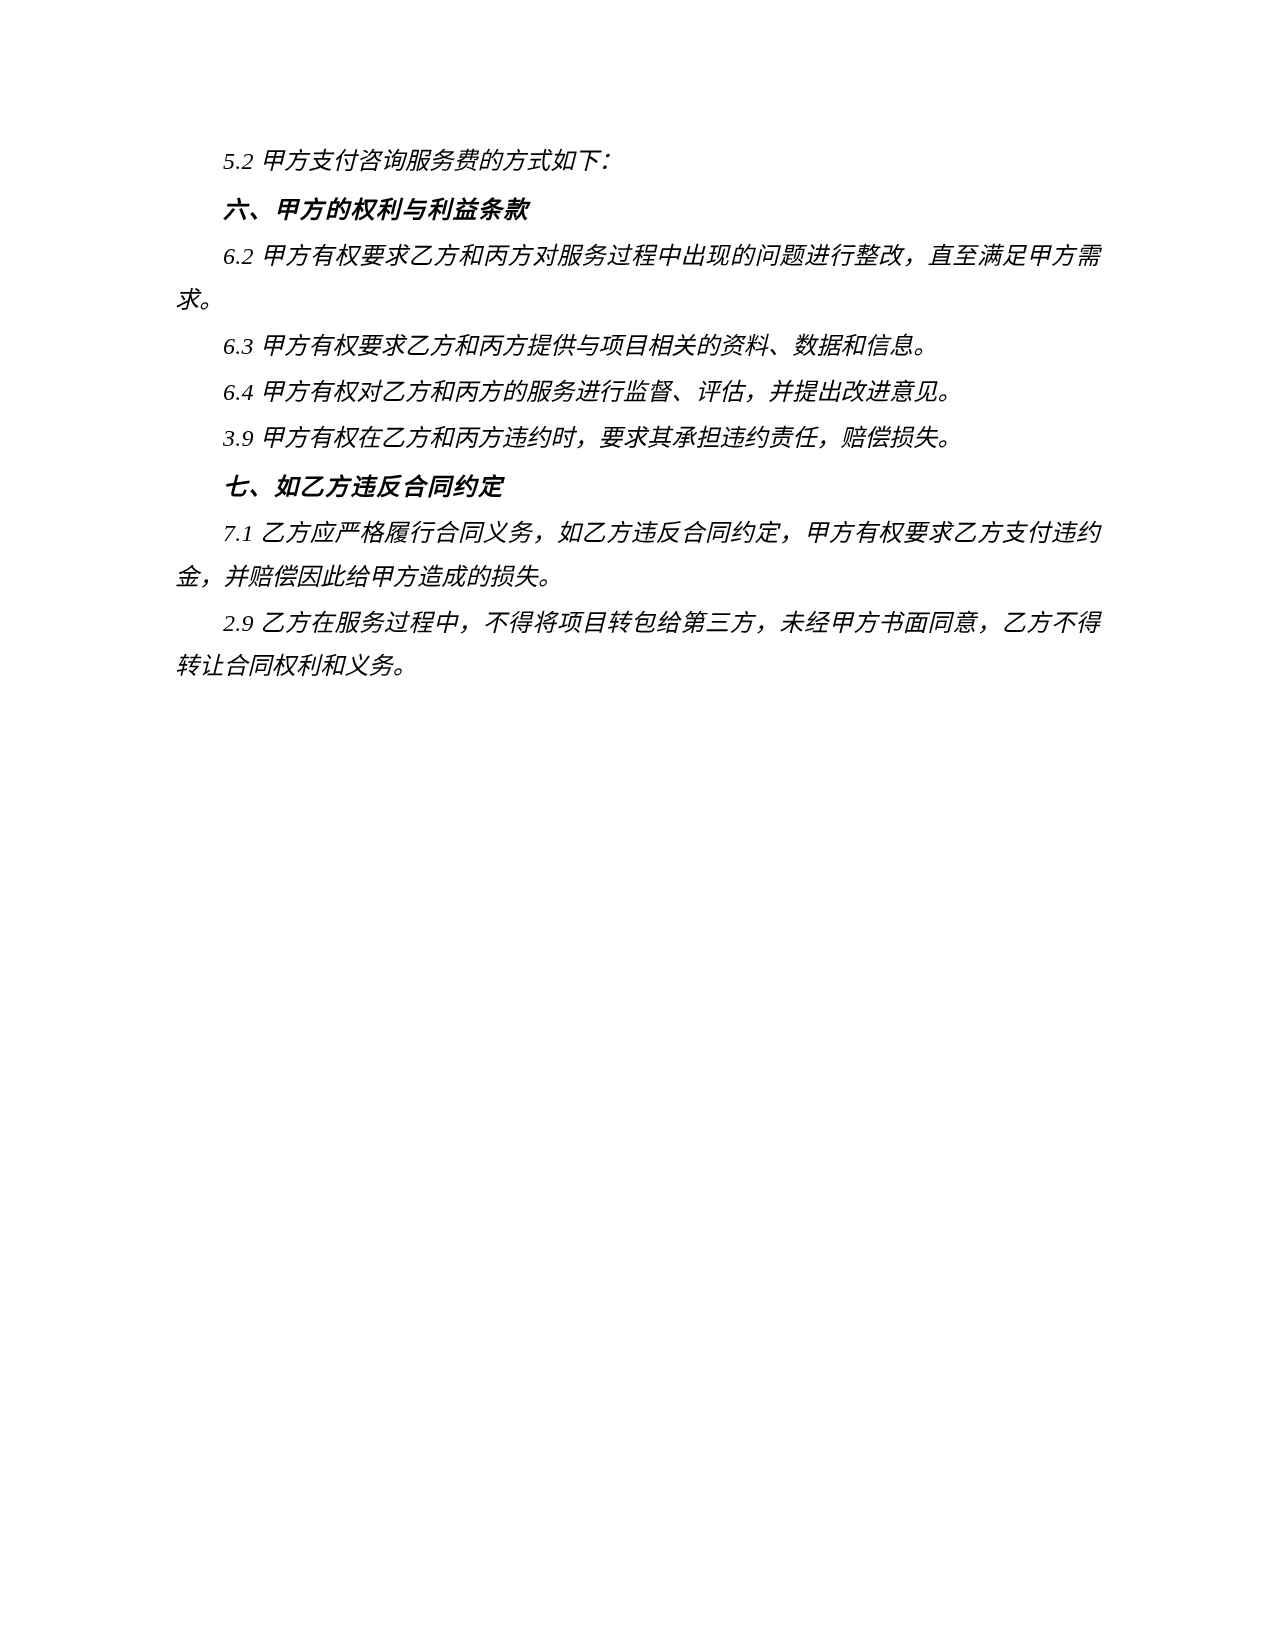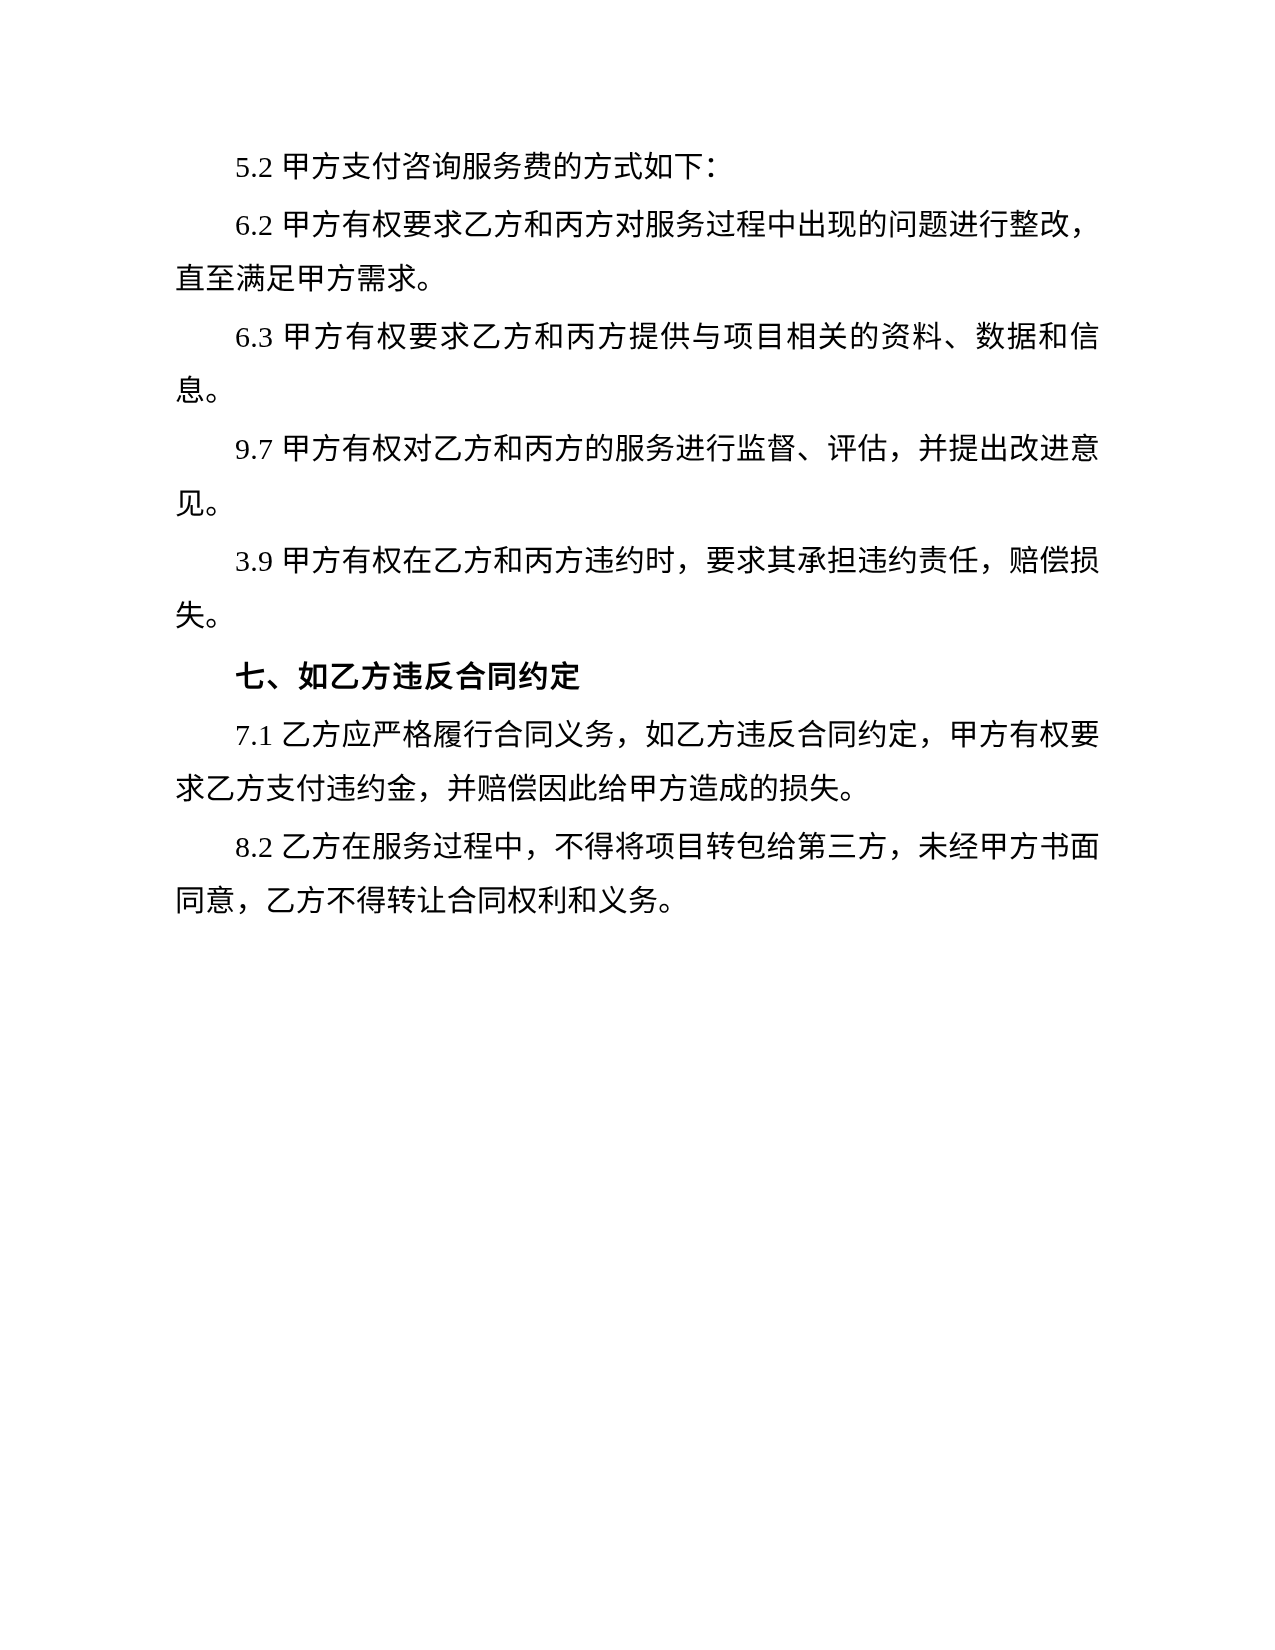--- a/index.html
+++ b/index.html
@@ -17,24 +17,25 @@
   }
   .page {
     position: relative;
     width: 1275px;
     height: 1650px;
     box-sizing: border-box;
     padding: 140px 175px 120px 175px;
     background: #ffffff;
   }
   .doc-body {
-    font-size: 30px;
+    font-size: 24px;
     line-height: 1.82;
     text-align: justify;
     text-justify: inter-ideograph;
+    font-style: italic;
   }
   p.para {
     margin: 0 0 0.10em 0;
     text-indent: 2em;
     letter-spacing: 0.2px;
   }
   p.heading {
     margin: 0.22em 0 0.10em 0;
     text-indent: 2em;
     font-weight: bold;
@@ -48,21 +49,22 @@
     margin: 0 1px;
     height: 1em;
   }
 </style>
 </head>
 <body>
 
 <div class="page">
   <div class="doc-body" id="doc-body">
       <p class="para">5.2 甲方支付咨询服务费的方式如下：</p>
+      <p class="heading">六、甲方的权利与利益条款</p>
       <p class="para">6.2 甲方有权要求乙方和丙方对服务过程中出现的问题进行整改，直至满足甲方需求。</p>
       <p class="para">6.3 甲方有权要求乙方和丙方提供与项目相关的资料、数据和信息。</p>
-      <p class="para">9.7 甲方有权对乙方和丙方的服务进行监督、评估，并提出改进意见。</p>
+      <p class="para">6.4 甲方有权对乙方和丙方的服务进行监督、评估，并提出改进意见。</p>
       <p class="para">3.9 甲方有权在乙方和丙方违约时，要求其承担违约责任，赔偿损失。</p>
       <p class="heading">七、如乙方违反合同约定</p>
       <p class="para">7.1 乙方应严格履行合同义务，如乙方违反合同约定，甲方有权要求乙方支付违约金，并赔偿因此给甲方造成的损失。</p>
-      <p class="para">8.2 乙方在服务过程中，不得将项目转包给第三方，未经甲方书面同意，乙方不得转让合同权利和义务。</p>
+      <p class="para">2.9 乙方在服务过程中，不得将项目转包给第三方，未经甲方书面同意，乙方不得转让合同权利和义务。</p>
     </div>
 </div>
 
 </body></html>

